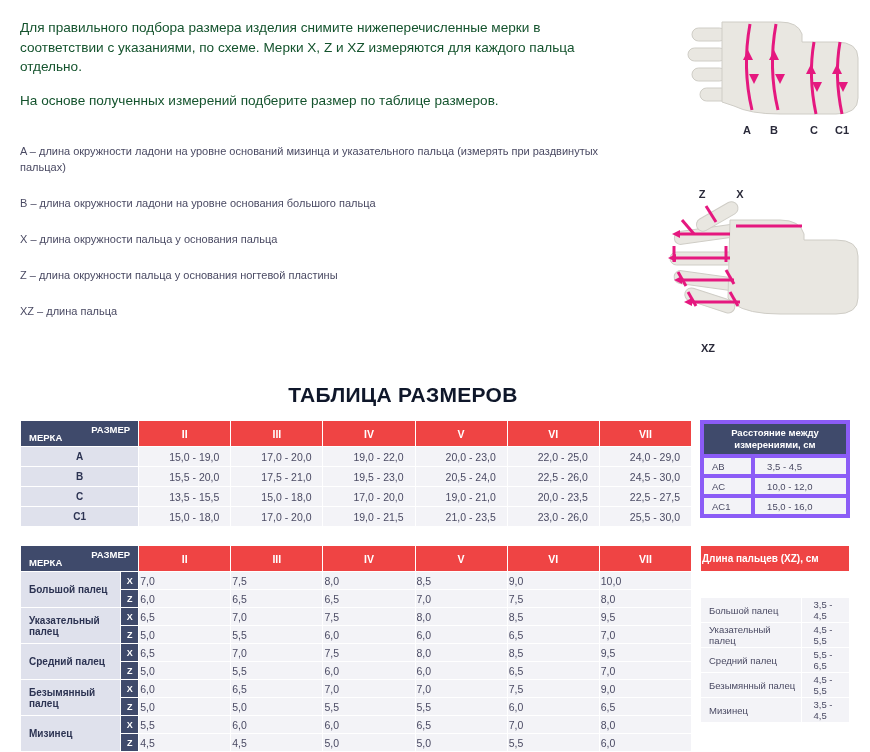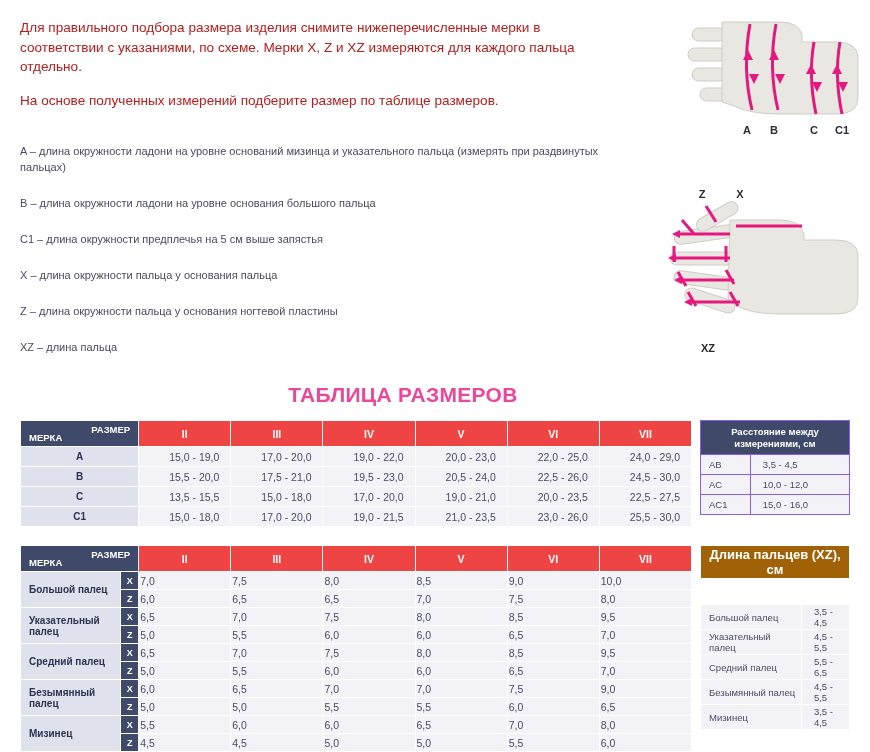--- a/index.html
+++ b/index.html
@@ -14,21 +14,21 @@
 
   
   .intro {
     position: absolute;
     left: 20px; top: 18px; width: 600px;
   }
   .intro p {
     margin: 0 0 14px 0;
     font-size: 13.6px;
     line-height: 1.45;
-    color: #b91c1c;
+    color: #14532d;
   }
   .legend {
     position: absolute;
     left: 20px; top: 128px; width: 610px;
   }
   .legend p {
     margin: 16px 0 20px 0;
     font-size: 11px;
     line-height: 1.45;
     color: #4a4a63;
@@ -38,21 +38,21 @@
   .hand-top { position: absolute; left: 630px; top: 6px; width: 235px; height: 140px; }
   .hand-bottom { position: absolute; left: 630px; top: 180px; width: 235px; height: 180px; }
 
   
   .table-title {
     position: absolute;
     left: 0; top: 383px; width: 806px;
     text-align: center;
     font-size: 21px;
     font-weight: bold;
-    color: #ec4899;
+    color: #0f172a;
     letter-spacing: .3px;
   }
 
   
   table { border-collapse: collapse; }
 
   .tbl1 {
     position: absolute; left: 20px; top: 420px; width: 672px;
     font-size: 10.5px;
   }
@@ -79,21 +79,21 @@
   .cell {
     background: #f3f3f7; color: #4a4a63; text-align: left;
     padding-left: 30px; height: 20px; width: 92px;
   }
 
   
   .side1 {
     position: absolute; left: 700px; top: 420px; width: 150px;
     font-size: 9.5px;
   }
-  .side1 th, .side1 td { border: 1px solid #8b5cf6; }
+  .side1 th, .side1 td { border: 4px solid #8b5cf6; }
   .side1 .sh {
     background: #3f4a6b; color: #fff; font-weight: bold;
     text-align: center; height: 34px; font-size: 9.5px; line-height: 1.25;
   }
   .side1 td {
     background: #f3f3f7; color: #4a4a63; height: 20px; padding-left: 8px;
   }
   .side1 td.v { padding-left: 12px; }
 
   
@@ -114,22 +114,22 @@
     background: #f3f3f7; color: #4a4a63; text-align: left;
     height: 18px; width: 92px;
   }
 
   .side2 {
     position: absolute; left: 700px; top: 545px; width: 150px;
     font-size: 9.5px;
   }
   .side2 th, .side2 td { border: 1px solid #ffffff; }
   .side2 .sh {
-    background: #a16207; color: #fff; font-weight: bold;
-    text-align: center; height: 26px; font-size: 13px;
+    background: #ef4444; color: #fff; font-weight: bold;
+    text-align: left; height: 26px; font-size: 10px;
   }
   .side2 td {
     background: #f3f3f7; color: #4a4a63; height: 24px; padding-left: 8px;
   }
   .side2 td.v { padding-left: 12px; }
   .side2 .spacer td { background: #ffffff; border: none; height: 26px; }
 
   .lbl { font-size: 11px; fill: #2a2a3a; font-weight: bold; font-family: "Liberation Sans", sans-serif; }
 </style>
 </head>
@@ -138,21 +138,20 @@
 <div class="page">
 
   <div class="intro">
     <p>Для правильного подбора размера изделия снимите нижеперечисленные мерки в соответствии с указаниями, по схеме. Мерки X, Z и XZ измеряются для каждого пальца отдельно.</p>
     <p>На основе полученных измерений подберите размер по таблице размеров.</p>
   </div>
 
   <div class="legend">
     <p>A – длина окружности ладони на уровне оснований мизинца и указательного пальца (измерять при раздвинутых пальцах)</p>
     <p>B – длина окружности ладони на уровне основания большого пальца</p>
-    <p>C1 – длина окружности предплечья на 5 см выше запястья</p>
     <p>X – длина окружности пальца у основания пальца</p>
     <p>Z – длина окружности пальца у основания ногтевой пластины</p>
     <p>XZ – длина пальца</p>
   </div>
 
   <svg class="hand-top" viewBox="0 0 235 140">
     <g fill="#e9e7e1" stroke="#cfcdc6" stroke-width="1">
 
       <rect x="62" y="22" width="34" height="13" rx="6.5"></rect>
       <rect x="58" y="42" width="38" height="13" rx="6.5"></rect>

